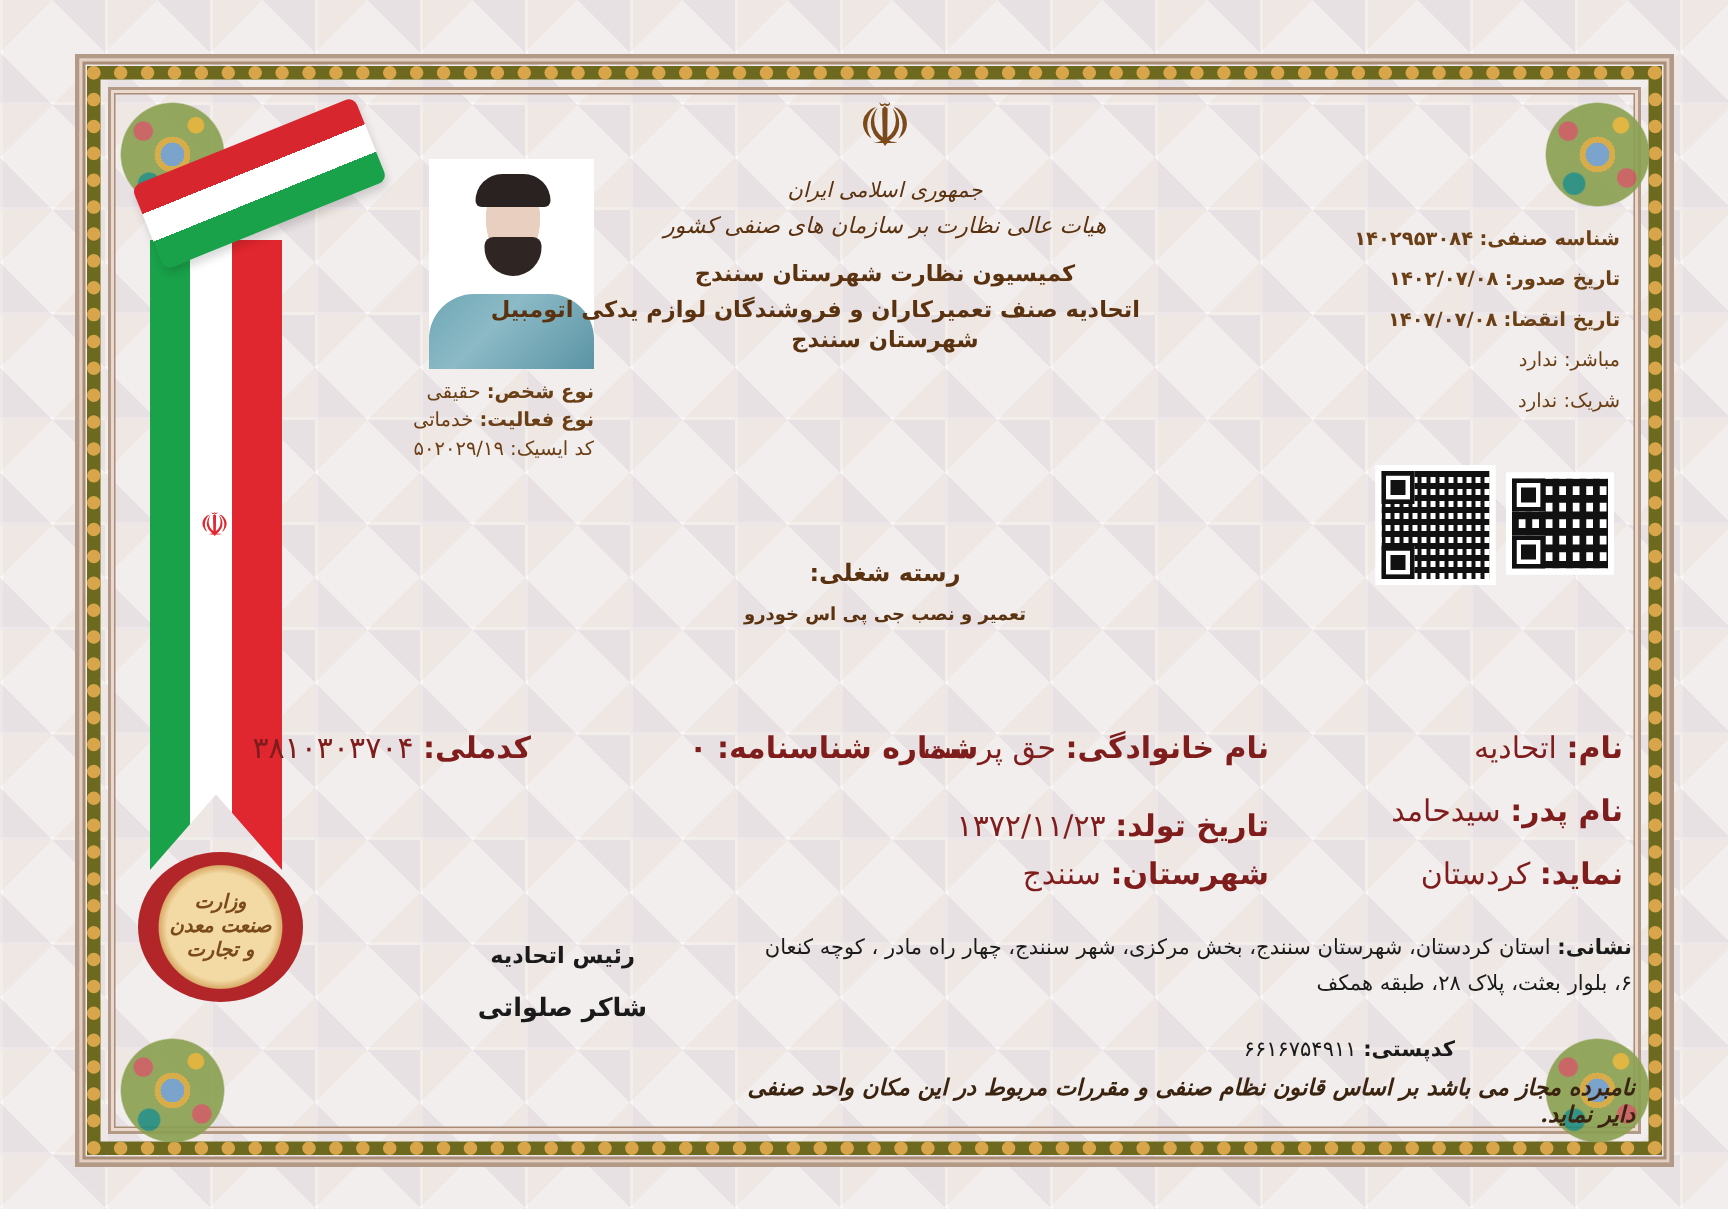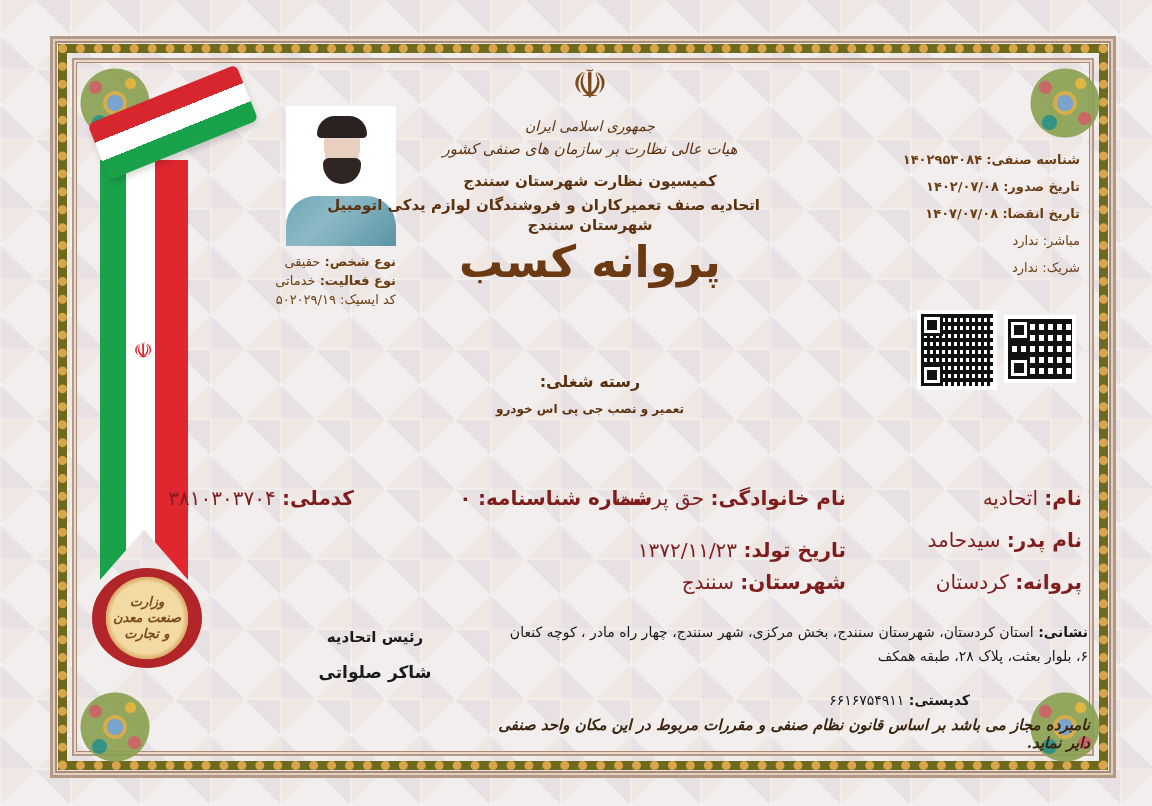--- a/index.html
+++ b/index.html
@@ -189,21 +189,20 @@
   <div><span>کد ایسیک:</span> <span>۵۰۲۰۲۹/۱۹</span></div>
 </div>
 
 <div class="center">
   <div class="emblem-top">☫</div>
   <div class="calli1">جمهوری اسلامی ایران</div>
   <div class="calli2">هیات عالی نظارت بر سازمان های صنفی کشور</div>
   <div class="org1">کمیسیون نظارت شهرستان سنندج</div>
   <div class="org2">اتحادیه صنف تعمیرکاران و فروشندگان لوازم یدکی اتومبیل</div>
   <div class="org3">شهرستان سنندج</div>
-  <div class="title-main">پروانه کسب</div>
 </div>
 
 <div class="category-label">رسته شغلی:</div>
 <div class="category-value">تعمیر و نصب جی پی اس خودرو</div>
 
 <div class="right-meta">
   <div><span class="lbl">شناسه صنفی:</span> <span class="lbl">۱۴۰۲۹۵۳۰۸۴</span></div>
   <div><span class="lbl">تاریخ صدور:</span> <span class="lbl">۱۴۰۲/۰۷/۰۸</span></div>
   <div><span class="lbl">تاریخ انقضا:</span> <span class="lbl">۱۴۰۷/۰۷/۰۸</span></div>
   <div><span>مباشر:</span> <span>ندارد</span></div>
@@ -214,21 +213,21 @@
 <div class="qr qr2"></div>
 
 <div class="field" style="right:70px; top:486px;"><span class="lbl">نام:</span> <span>اتحادیه</span></div>
 <div class="field" style="right:306px; top:486px;"><span class="lbl">نام خانوادگی:</span> <span>حق پرست</span></div>
 <div class="field" style="right:500px; top:486px;"><span class="lbl">شماره شناسنامه:</span> <span class="lbl">۰</span></div>
 <div class="field" style="right:798px; top:486px;"><span class="lbl">کدملی:</span> <span>۳۸۱۰۳۰۳۷۰۴</span></div>
 
 <div class="field" style="right:70px; top:528px;"><span class="lbl">نام پدر:</span> <span>سیدحامد</span></div>
 <div class="field" style="right:306px; top:528px;margin-top:10px;"><span class="lbl">تاریخ تولد:</span> <span>۱۳۷۲/۱۱/۲۳</span></div>
 
-<div class="field" style="right:70px; top:570px;"><span class="lbl">پروانه:</span> <span>کردستان</span></div>
+<div class="field" style="right:70px; top:570px;"><span class="lbl">نماید:</span> <span>کردستان</span></div>
 <div class="field" style="right:306px; top:570px;"><span class="lbl">شهرستان:</span> <span>سنندج</span></div>
 
 <div class="president-title">رئیس اتحادیه</div>
 <div class="president-name">شاکر صلواتی</div>
 
 <div class="address"><span class="lbl">نشانی:</span> <span>استان کردستان، شهرستان سنندج، بخش مرکزی، شهر سنندج، چهار راه مادر ، کوچه کنعان ۶، بلوار بعثت، پلاک ۲۸، طبقه همکف</span></div>
 <div class="postal"><span class="lbl">کدپستی:</span> <span>۶۶۱۶۷۵۴۹۱۱</span></div>
 
 <div class="footer-note">نامبرده مجاز می باشد بر اساس قانون نظام صنفی و مقررات مربوط در این مکان واحد صنفی دایر نماید.</div>
 

